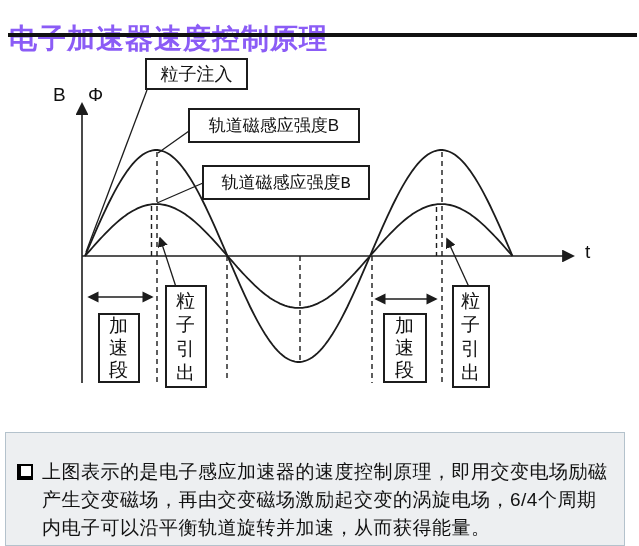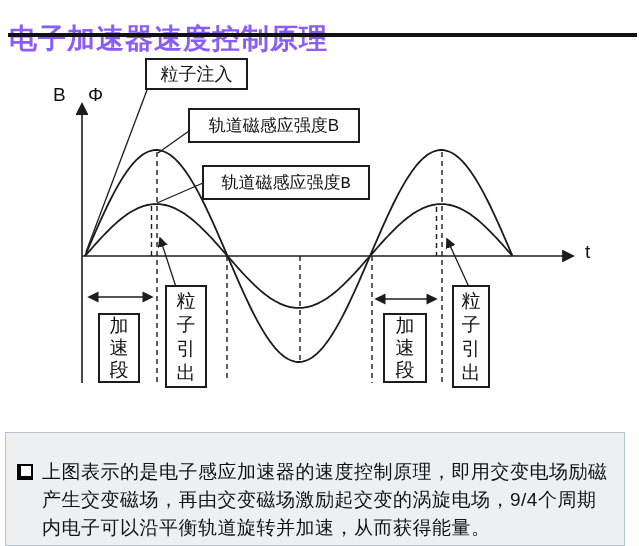--- a/index.html
+++ b/index.html
@@ -14,21 +14,21 @@
   }
   .title-rule{left:8px;top:33px;width:629px;height:4px;background:#111;}
   svg.diagram{left:0;top:0;width:639px;height:546px;z-index:1;}
   .callout{
     box-sizing:border-box;background:#ffffff;border:2px solid #1c1c1c;z-index:2;
     display:flex;align-items:center;justify-content:center;text-align:center;
     color:#111;
   }
   .callout.h{font-size:17px;white-space:nowrap;align-items:center;}
   .callout.v{font-size:19px;}
-  .vtext{width:20px;word-break:break-all;line-height:24px;text-align:center;margin:15px auto;}
+  .vtext{width:20px;word-break:break-all;line-height:24px;text-align:left;margin:15px auto;}
   .axis-label{font-size:19px;color:#111;z-index:2;}
   .notes-panel{
     left:5px;top:432px;width:620px;height:114px;box-sizing:border-box;
     background:#edeff1;border:1px solid #b4c2cc;z-index:2;
     padding:25px 14px 0 11px;display:flex;align-items:flex-start;
   }
   .bullet-square{
     flex:0 0 auto;width:10px;height:10px;margin-top:6px;margin-right:9px;
     border:2px solid #000;border-left-width:4px;border-bottom-width:4px;background:#fff;
   }
@@ -97,14 +97,14 @@
 </div>
 <div class="abs callout v" style="left:383px;top:313px;width:44px;height:70px;">
   <div class="vtext" style="line-height:22px;">加速段</div>
 </div>
 <div class="abs callout v" style="left:452px;top:285px;width:38px;height:103px;">
   <div class="vtext">粒子引出</div>
 </div>
 
 <div class="abs notes-panel">
   <span class="bullet-square"></span>
-  <div class="notes-text">上图表示的是电子感应加速器的速度控制原理，即用交变电场励磁产生交变磁场，再由交变磁场激励起交变的涡旋电场，9/4个周期内电子可以沿平衡轨道旋转并加速，从而获得能量。</div>
+  <div class="notes-text">上图表示的是电子感应加速器的速度控制原理，即用交变电场励磁产生交变磁场，再由交变磁场激励起交变的涡旋电场，6/4个周期内电子可以沿平衡轨道旋转并加速，从而获得能量。</div>
 </div>
 
 </body></html>

